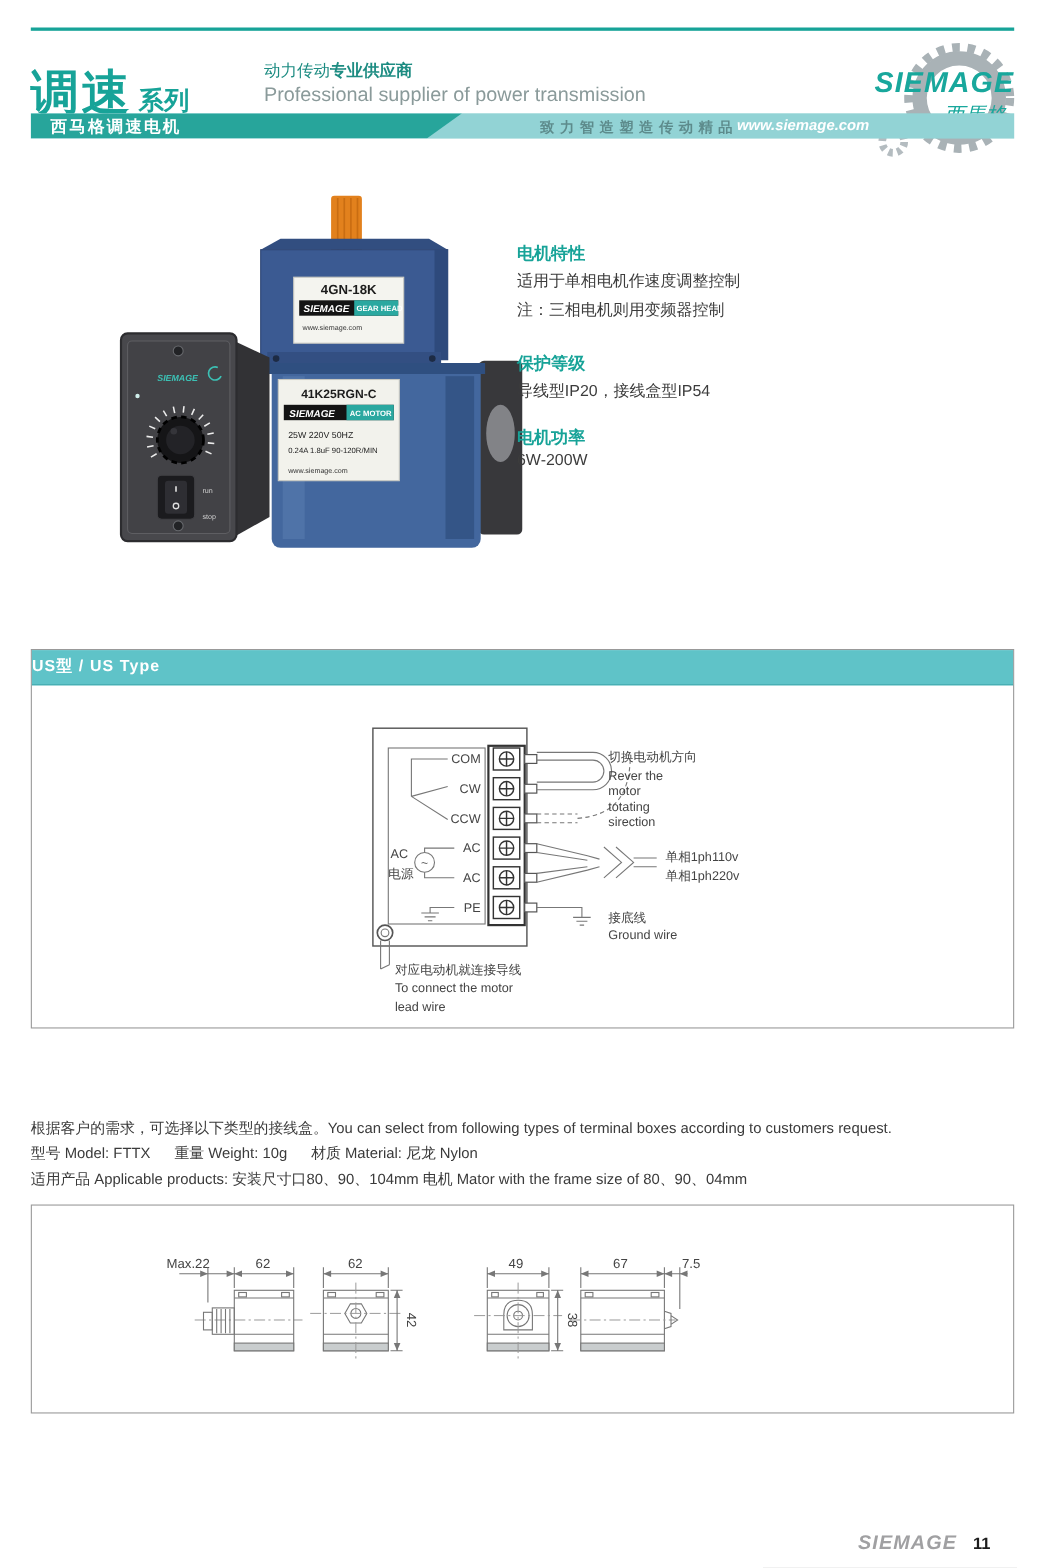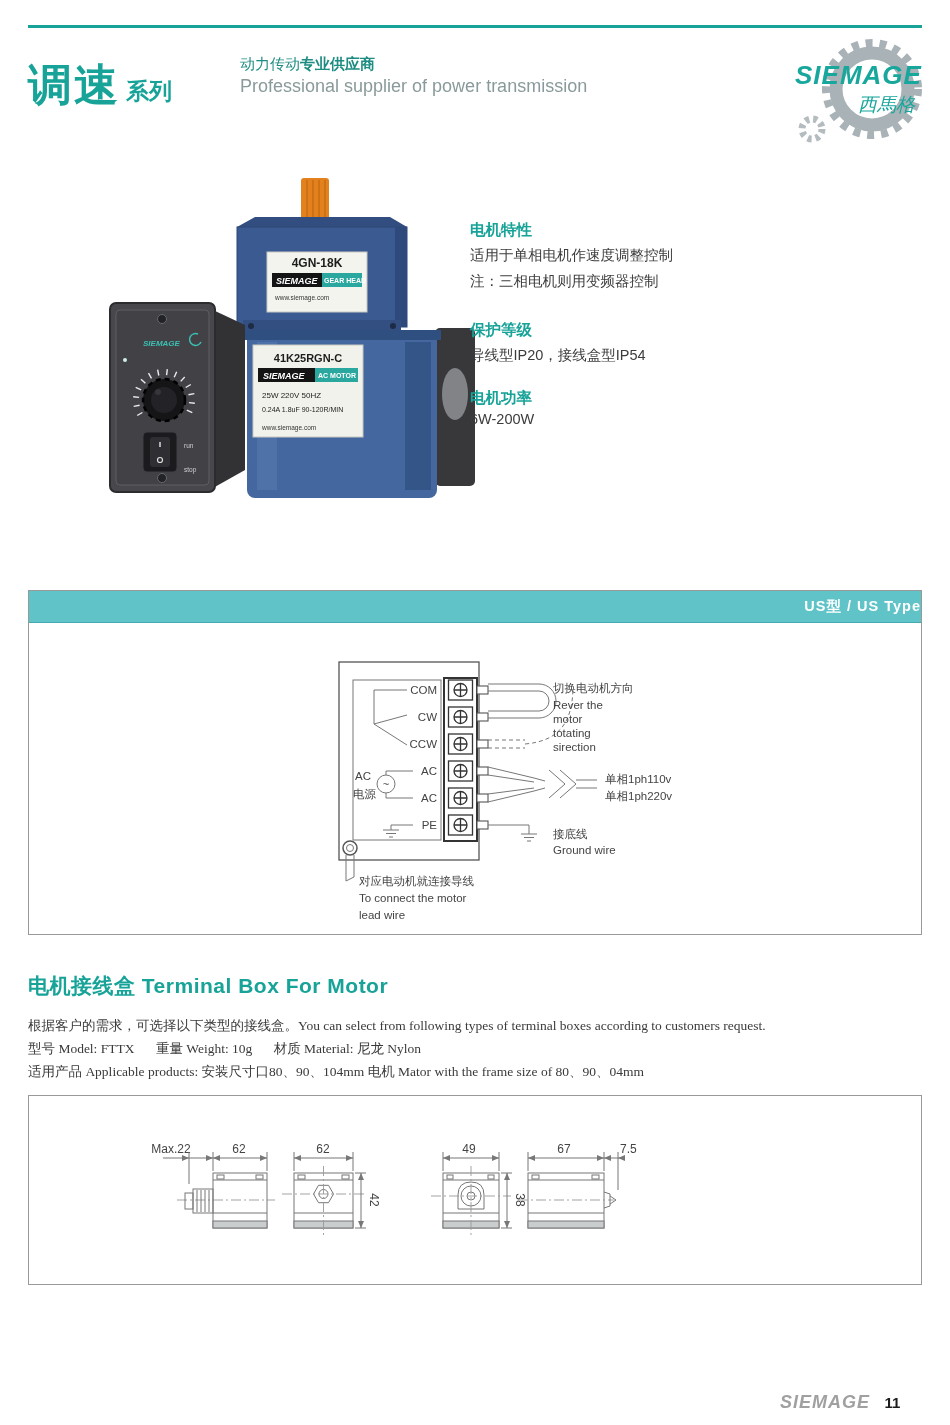--- a/index.html
+++ b/index.html
@@ -7,21 +7,21 @@
         font-family:"Liberation Sans",sans-serif;overflow:hidden;}
   .abs{position:absolute;}
   .dteal{color:#1d8c82;}
   .gray{color:#8a9a9a;}
   .body-text{color:#3a3a3a;}
   .sec-head{font-size:21px;font-weight:bold;color:#17a398;letter-spacing:.5px;}
   .feat-title{font-size:15.5px;font-weight:bold;color:#17a398;}
   .feat-line{font-size:14.5px;color:#3c3c3c;}
   .frame{border:1px solid #999;background:#fff;box-sizing:border-box;}
   .frame-head{height:31px;background:#5fc3c8;border-bottom:1px solid #44abb0;
-      color:#ffffff;font-weight:bold;font-size:14.5px;text-align:right;line-height:31px;letter-spacing:1px;}
+      color:#ffffff;font-weight:bold;font-size:14.5px;text-align:left;line-height:31px;letter-spacing:1px;}
   .bar{width:894px;height:23px;background:#92d3d5;overflow:hidden;}
   .bar-dark{position:absolute;left:0;top:0;width:400px;height:23px;background:#27a59b;
       clip-path:polygon(0 0,392px 0,360px 100%,0 100%);}
   .bar-prod{position:absolute;left:18px;top:3px;color:#fff;font-weight:bold;font-size:15px;letter-spacing:2px;}
   .bar-slogan{position:absolute;left:463px;top:4px;color:rgba(62,96,96,.62);font-weight:bold;
       font-size:13px;letter-spacing:5px;}
   .bar-url{position:absolute;left:642px;top:3px;color:#fff;font-weight:bold;font-style:italic;font-size:13.5px;}
   .series-big{font-size:44px;font-weight:bold;color:#17a398;letter-spacing:2px;line-height:1;margin-top:13px;}
   .series-sub{font-size:23px;font-weight:bold;color:#17a398;margin-left:6px;}
   .logo-word{font-size:26px;font-weight:bold;font-style:italic;color:#18a79c;letter-spacing:1px;}
@@ -55,20 +55,26 @@
   <div class="abs gray" style="left:240px;top:76px;font-size:18px;">Professional supplier of power transmission</div>
 
   <svg class="abs" style="left:798px;top:33px;" width="148" height="112" viewBox="0 0 148 112">
     <circle cx="74" cy="56" r="36" fill="none" stroke="#a9b2b6" stroke-width="13"></circle>
     <circle cx="74" cy="56" r="46" fill="none" stroke="#a9b2b6" stroke-width="8" stroke-dasharray="7 7"></circle>
     <circle cx="14" cy="96" r="10" fill="none" stroke="#b4bcc0" stroke-width="7" stroke-dasharray="4 4"></circle>
   </svg>
   <div class="abs logo-word" style="left:795px;top:60px;">SIEMAGE</div>
   <div class="abs logo-cn" style="left:858px;top:92px;">西馬格</div>
 
+  <div class="abs bar" style="left:28px;top:103px;">
+    <div class="bar-dark"></div>
+    <div class="bar-prod">西马格调速电机</div>
+    <div class="bar-slogan">致力智造塑造传动精品</div>
+    <div class="bar-url">www.siemage.com</div>
+  </div>
 
   <svg class="abs" style="left:105px;top:170px;" width="370" height="335" viewBox="0 0 370 335">
 
     <g>
       <rect x="330" y="158" width="40" height="158" rx="5" fill="#38383b"></rect>
       <ellipse cx="350" cy="224" rx="13" ry="26" fill="#8f9195" opacity="0.85"></ellipse>
     </g>
 
     <g>
       <rect x="196" y="8" width="28" height="58" rx="3" fill="#e2811d"></rect>
@@ -251,23 +257,22 @@
       <text x="524" y="100" class="wtxt">motor</text>
       <text x="524" y="114" class="wtxt">totating</text>
       <text x="524" y="128" class="wtxt">sirection</text>
       <text x="576" y="160" class="wtxt">单相1ph110v</text>
       <text x="576" y="177" class="wtxt">单相1ph220v</text>
       <text x="524" y="215" class="wtxt">接底线</text>
       <text x="524" y="231" class="wtxt">Ground wire</text>
     </svg>
   </div>
 
-  <div class="abs sec-head" style="left:28px;top:972px;">电机接线盒 Terminal Box For Motor</div>
-
-  <div class="abs body-text" style="left:28px;top:1014px;width:886px;font-size:13.5px;line-height:23px;font-family:Liberation Serif, serif;">
+
+  <div class="abs body-text" style="left:28px;top:1014px;width:886px;font-size:13.5px;line-height:23px;">
     <div>根据客户的需求，可选择以下类型的接线盒。You can select from following types of terminal boxes according to customers request.</div>
     <div>
       <span style="margin-right:18px;">型号 Model: FTTX</span>
       <span style="margin-right:18px;">重量 Weight: 10g</span>
       <span>材质 Material: 尼龙 Nylon</span>
     </div>
     <div>适用产品 Applicable products: 安装尺寸口80、90、104mm 电机 Mator with the frame size of 80、90、04mm</div>
   </div>
 
   <div class="abs frame" style="left:28px;top:1095px;width:894px;height:190px;">

